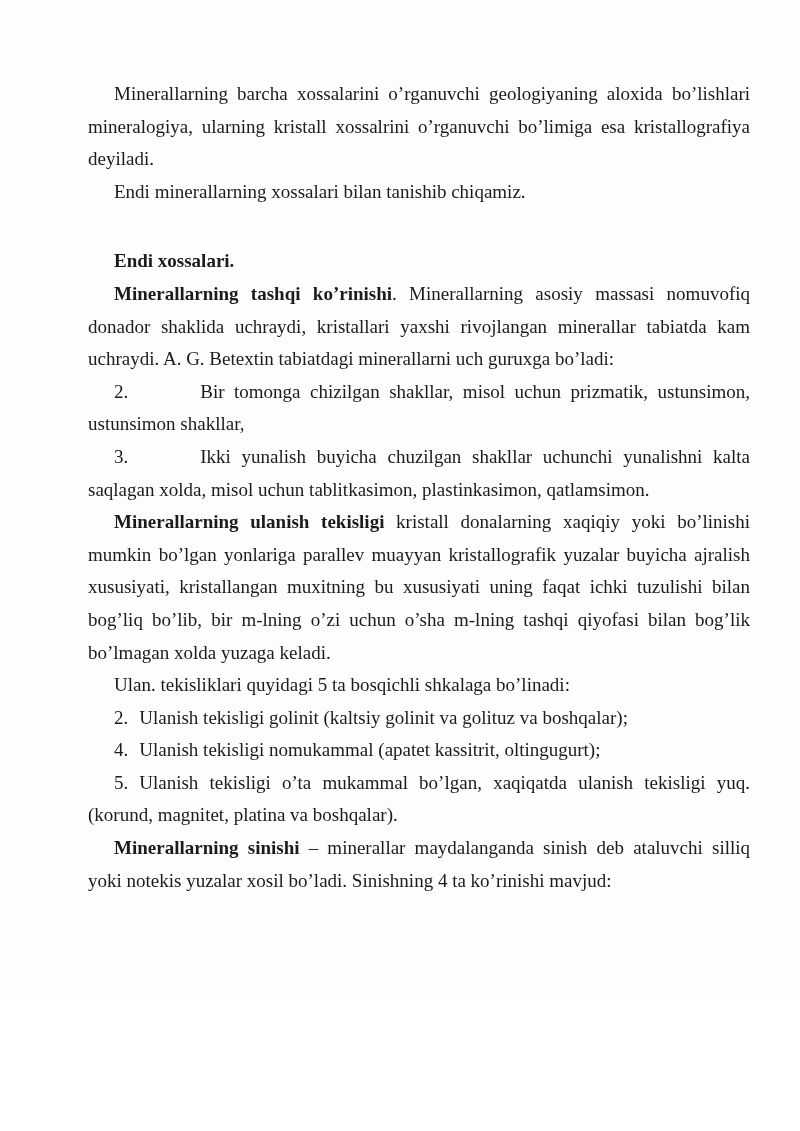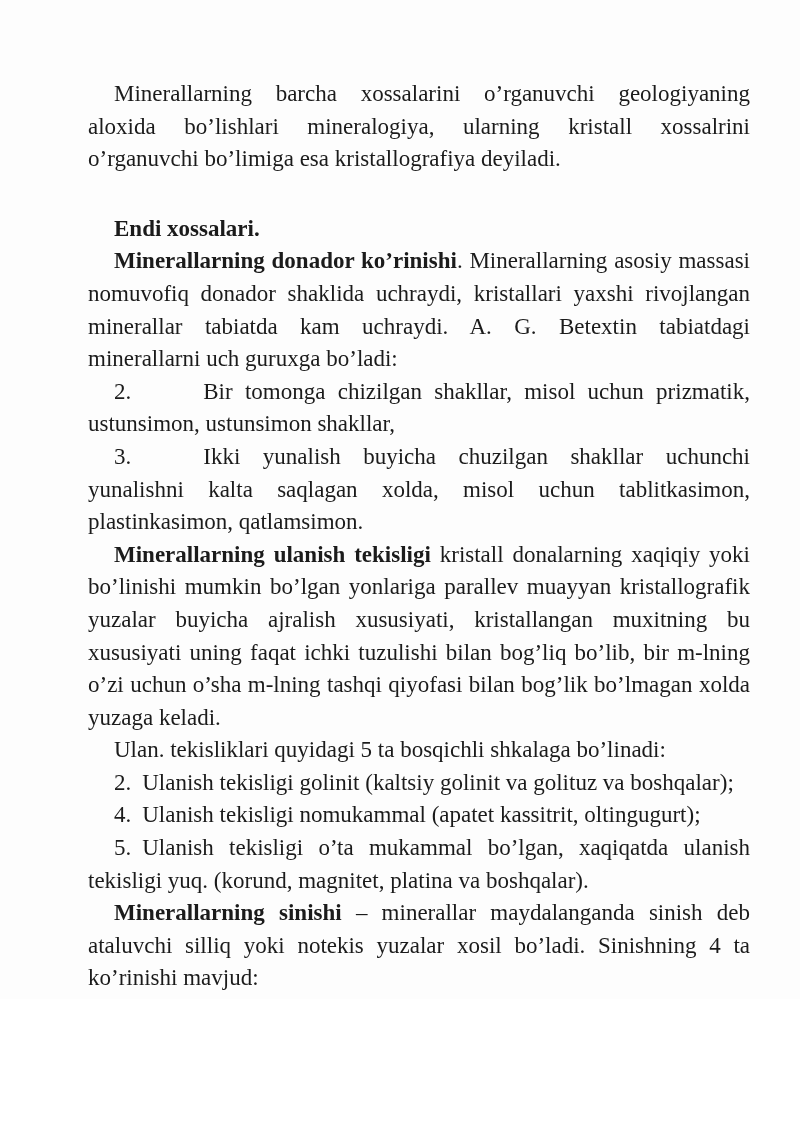--- a/index.html
+++ b/index.html
@@ -9,21 +9,21 @@
   }
   .page {
     position: relative;
     width: 800px;
     height: 999px;
     box-sizing: border-box;
     background: #fdfdfd;
     overflow: hidden;
     padding: 78px 50px 0 88px;
     font-family: "Liberation Serif", "DejaVu Serif", serif;
-    font-size: 23px;
+    font-size: 19px;
     line-height: 32.6px;
     color: #1b1b1b;
     text-align: justify;
   }
   .page p {
     margin: 0;
     text-indent: 26px;
   }
   .heading {
     font-weight: 700;
@@ -47,24 +47,25 @@
     width: 11px;
   }
 </style>
 </head>
 <body>
 
 <div class="page" style="background: rgb(253, 253, 253); color: rgb(27, 27, 27);">
 
   <p>Minerallarning barcha xossalarini o’rganuvchi geologiyaning aloxida bo’lishlari mineralogiya, ularning kristall xossalrini o’rganuvchi bo’limiga esa kristallografiya deyiladi.</p>
 
+  <p>Endi minerallarning xossalari bilan tanishib chiqamiz.</p>
 
   <p class="heading">Endi xossalari.</p>
 
-  <p><span class="lead-bold">Minerallarning donador ko’rinishi</span><span>. Minerallarning asosiy massasi nomuvofiq donador shaklida uchraydi, kristallari yaxshi rivojlangan minerallar tabiatda kam uchraydi. A. G. Betextin tabiatdagi minerallarni uch guruxga bo’ladi:</span></p>
+  <p><span class="lead-bold">Minerallarning tashqi ko’rinishi</span><span>. Minerallarning asosiy massasi nomuvofiq donador shaklida uchraydi, kristallari yaxshi rivojlangan minerallar tabiatda kam uchraydi. A. G. Betextin tabiatdagi minerallarni uch guruxga bo’ladi:</span></p>
 
 
   <p><span class="num">2.</span><span class="tab-wide"></span><span>Bir tomonga chizilgan shakllar, misol uchun prizmatik, ustunsimon, ustunsimon shakllar,</span></p>
 
   <p><span class="num">3.</span><span class="tab-wide"></span><span>Ikki yunalish buyicha chuzilgan shakllar uchunchi yunalishni kalta saqlagan xolda, misol uchun tablitkasimon, plastinkasimon, qatlamsimon.</span></p>
 
   <p><span class="lead-bold">Minerallarning ulanish tekisligi</span><span> kristall donalarning xaqiqiy yoki bo’linishi mumkin bo’lgan yonlariga parallev muayyan kristallografik yuzalar buyicha ajralish xususiyati, kristallangan muxitning bu xususiyati uning faqat ichki tuzulishi bilan bog’liq bo’lib, bir m-lning o’zi uchun o’sha m-lning tashqi qiyofasi bilan bog’lik bo’lmagan xolda yuzaga keladi.</span></p>
 
   <p>Ulan. tekisliklari quyidagi 5 ta bosqichli shkalaga bo’linadi:</p>
 

